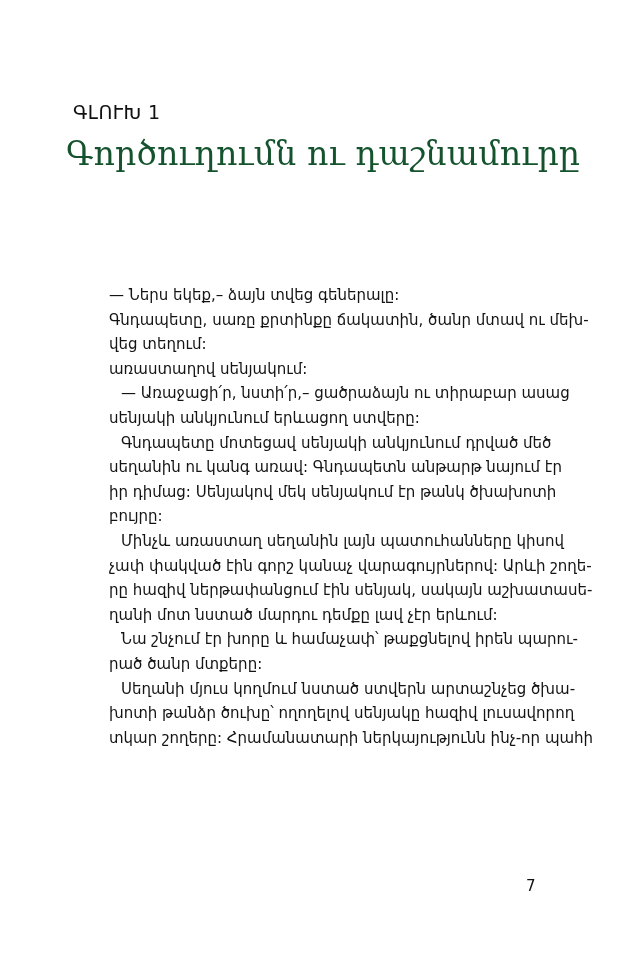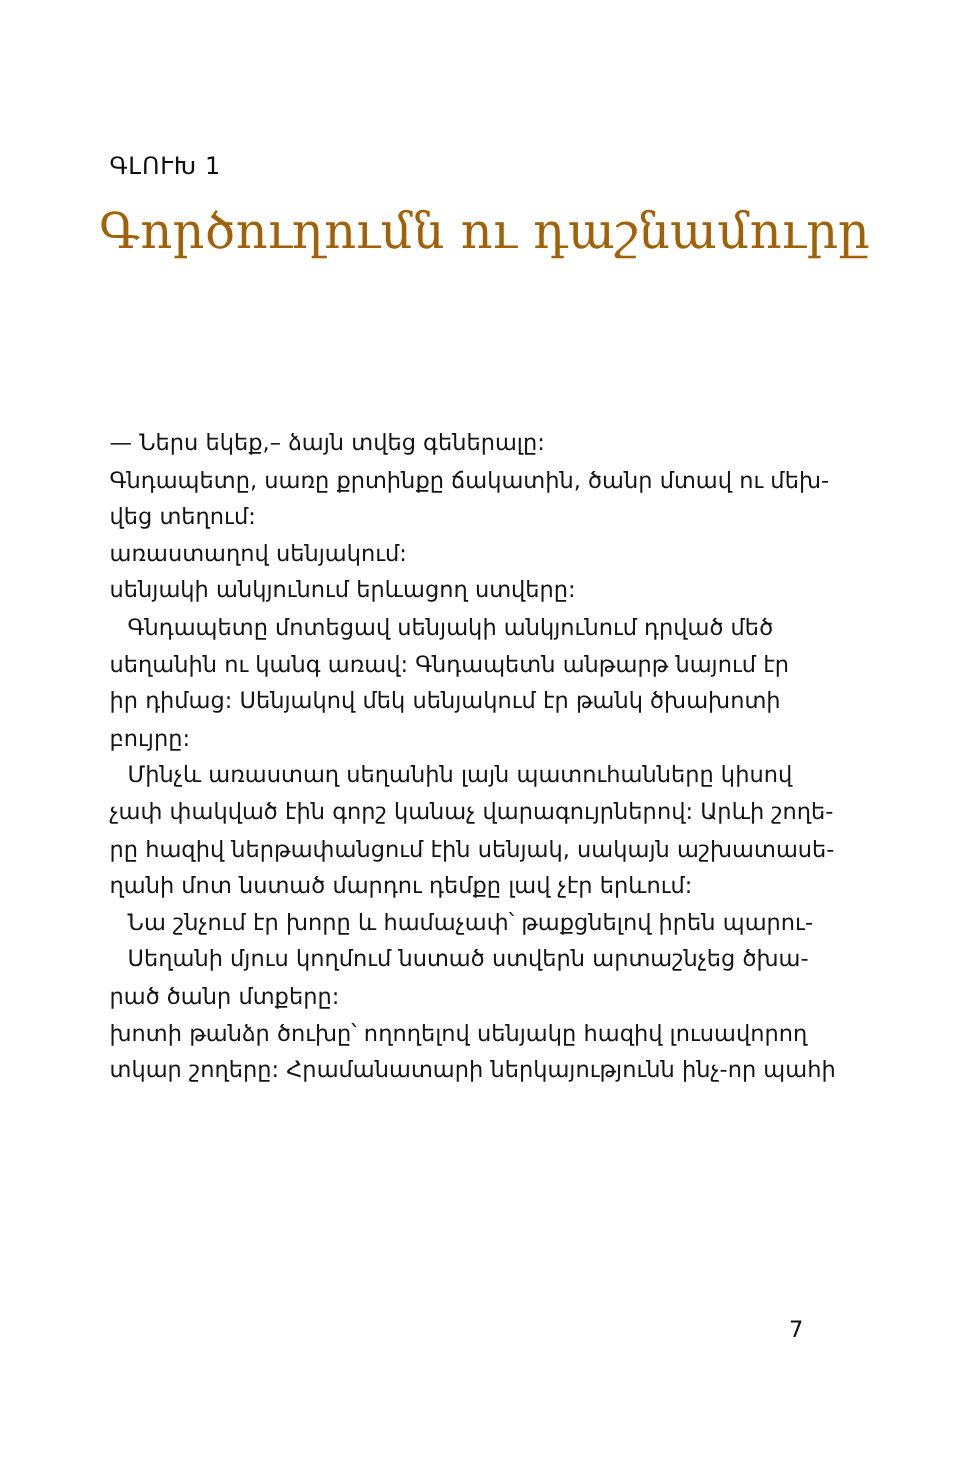--- a/index.html
+++ b/index.html
@@ -19,49 +19,50 @@
       left: 0; top: 0;
       width: 643px;
       height: 977px;
       background: #ffffff;
     }
     .chapter-label {
       position: absolute;
       left: 73px;
       top: 101px;
       font-family: "DejaVu Sans", sans-serif;
-      font-size: 16px;
+      font-size: 19px;
       letter-spacing: 0.5px;
       color: #111111;
       white-space: nowrap;
     }
     .chapter-title {
       position: absolute;
       left: 66px;
       top: 134px;
       font-family: "DejaVu Serif", serif;
       font-size: 33px;
-      color: #a16207;
+      color: #14532d;
       white-space: nowrap;
       letter-spacing: 0.2px;
     }
     .body-text {
       position: absolute;
       left: 73px;
       top: 283px;
       width: 478px;
       font-family: "DejaVu Sans", sans-serif;
       font-size: 15px;
       color: #141414;
     }
     .line {
       height: 24.6px;
       line-height: 24.6px;
       white-space: nowrap;
       overflow: visible;
+      margin-left: 36px;
     }
     .line.indent {
       padding-left: 12px;
     }
     .page-number {
       position: absolute;
       left: 526px;
       top: 877px;
       font-family: "DejaVu Sans", sans-serif;
       font-size: 15px;
@@ -73,30 +74,31 @@
 
 <div class="page">
   <div class="chapter-label">ԳԼՈՒԽ 1</div>
   <div class="chapter-title">Գործուղումն ու դաշնամուրը</div>
 
   <div class="body-text">
     <div class="line">— Ներս եկեք,– ձայն տվեց գեներալը:</div>
     <div class="line">Գնդապետը, սառը քրտինքը ճակատին, ծանր մտավ ու մեխ-</div>
     <div class="line">վեց տեղում:</div>
     <div class="line">առաստաղով սենյակում:</div>
+    <div class="line indent">— Առաջացի՛ր, նստի՛ր,– ցածրաձայն ու տիրաբար ասաց</div>
     <div class="line">սենյակի անկյունում երևացող ստվերը:</div>
     <div class="line indent">Գնդապետը մոտեցավ սենյակի անկյունում դրված մեծ</div>
     <div class="line">սեղանին ու կանգ առավ: Գնդապետն անթարթ նայում էր</div>
     <div class="line">իր դիմաց: Սենյակով մեկ սենյակում էր թանկ ծխախոտի</div>
     <div class="line">բույրը:</div>
     <div class="line indent">Մինչև առաստաղ սեղանին լայն պատուհանները կիսով</div>
     <div class="line">չափ փակված էին գորշ կանաչ վարագույրներով: Արևի շողե-</div>
     <div class="line">րը հազիվ ներթափանցում էին սենյակ, սակայն աշխատասե-</div>
     <div class="line">ղանի մոտ նստած մարդու դեմքը լավ չէր երևում:</div>
     <div class="line indent">Նա շնչում էր խորը և համաչափ՝ թաքցնելով իրեն պարու-</div>
+    <div class="line">րած ծանր մտքերը:</div>
     <div class="line indent">Սեղանի մյուս կողմում նստած ստվերն արտաշնչեց ծխա-</div>
-    <div class="line">րած ծանր մտքերը:</div>
     <div class="line">խոտի թանձր ծուխը՝ ողողելով սենյակը հազիվ լուսավորող</div>
     <div class="line">տկար շողերը: Հրամանատարի ներկայությունն ինչ-որ պահի</div>
   </div>
 
   <div class="page-number">7</div>
 </div>
 
 </body></html>

